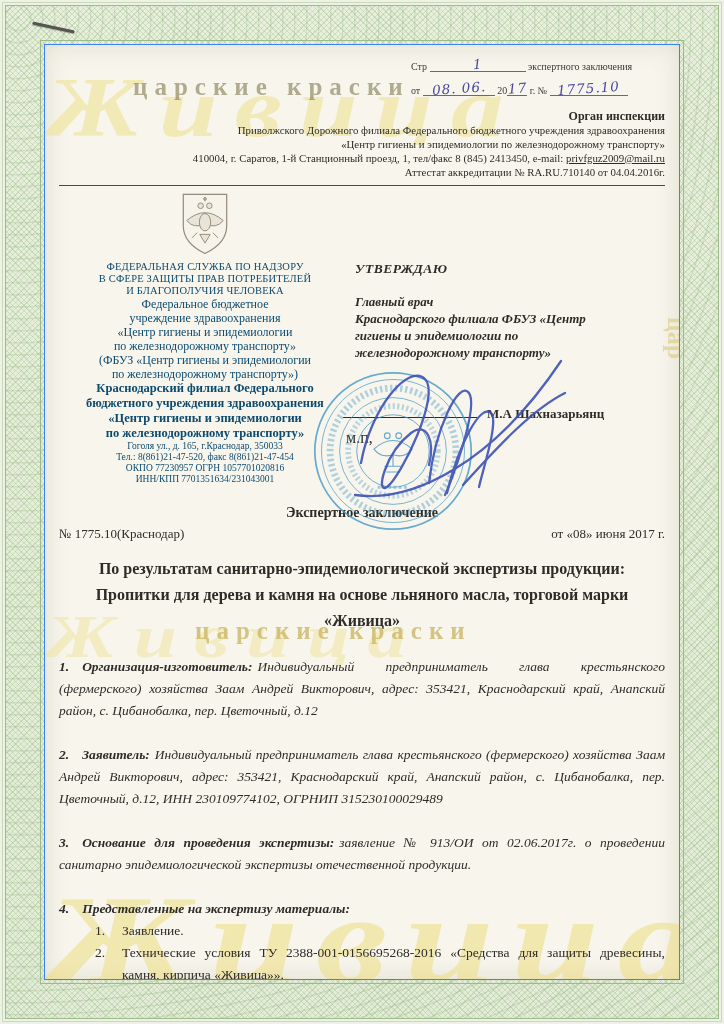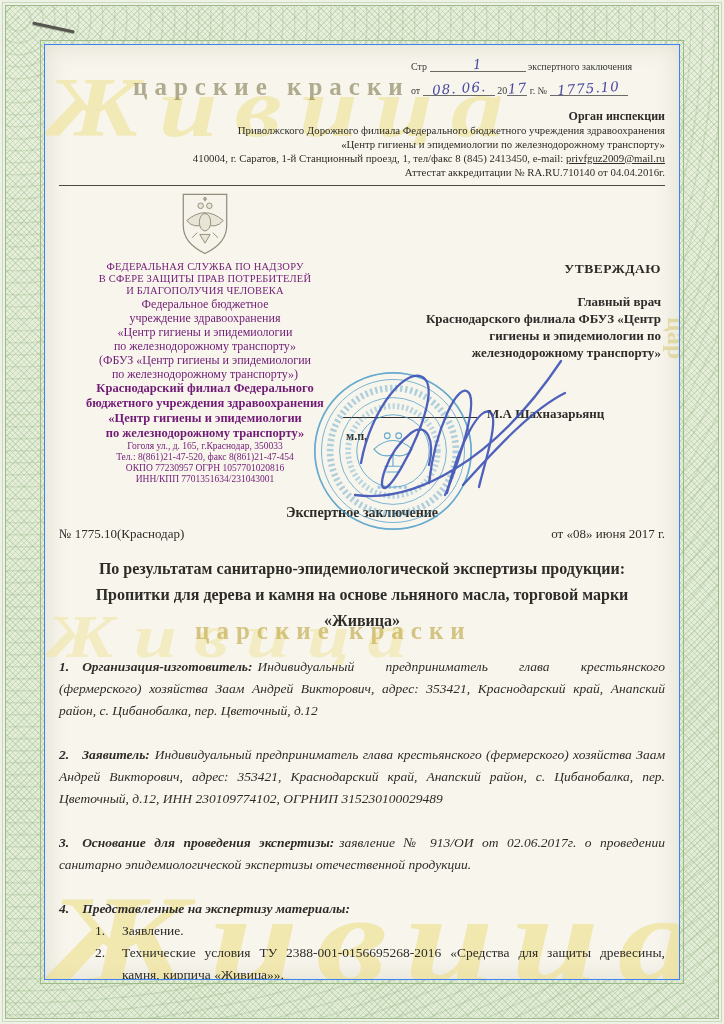--- a/index.html
+++ b/index.html
@@ -50,36 +50,36 @@
   .blank{display:inline-block;border-bottom:1px solid #6a6a66;text-align:center;vertical-align:bottom;line-height:11px;}
   .hw{font-family:"DejaVu Serif",serif;font-style:italic;font-size:13.5px;color:#4747a2;
     display:inline-block;transform:rotate(-4deg);letter-spacing:1px;}
   
   .insp{ text-align:right;margin-top:50px;line-height:14px;font-size:10.8px;}
   .insp .t{font-size:12px;font-weight:bold;}
   .u{text-decoration:underline;}
   .rule{border-top:1.5px solid #4a4a46;margin-top:6px;}
   
   .cols{position:relative;height:300px;margin-top:3px;}
-  .leftcol{position:absolute;left:0;top:2px;width:292px;text-align:center;color:#701a75;}
+  .leftcol{position:absolute;left:0;top:2px;width:292px;text-align:center;color:#0c4a6e;}
   .leftcol .caps{font-size:10.5px;line-height:12px;letter-spacing:.2px;}
   .leftcol .org{font-size:12px;line-height:14px;}
   .leftcol .branch{font-size:12.5px;line-height:15px;font-weight:bold;}
   .leftcol .contact{font-size:9.5px;line-height:11px;}
   .emblem{margin:0 auto 4px;display:block;}
-  .rightcol{position:absolute;left:296px;top:72px;width:306px;text-align:right;font-weight:bold;}
+  .rightcol{position:absolute;left:296px;top:72px;width:306px;text-align:left;font-weight:bold;font-style:italic;}
   .rightcol .approve{font-size:13.5px;letter-spacing:.5px;}
   .rightcol .aline{font-size:13px;line-height:17px;}
   .rightcol .gap{height:16px;}
   .stamp{position:absolute;left:252px;top:180px;z-index:3;opacity:.85;}
   .signature{position:absolute;left:284px;top:156px;z-index:4;}
   .sig-row{position:absolute;left:284px;top:214px;white-space:nowrap;z-index:2;}
   .sig-line{display:inline-block;width:134px;border-bottom:1.3px solid #2c2c2a;height:14px;}
   .sig-name{font-size:13px;font-weight:bold;margin-left:10px;}
-  .mp{position:absolute;left:287px;top:240px;font-size:12px;font-weight:bold;z-index:2;}
+  .mp{position:absolute;left:287px;top:240px;font-size:16px;font-weight:normal;z-index:2;}
   
   .concl-title{text-align:center;font-size:14px;font-weight:bold;margin-top:16px;}
   .numrow{display:flex;justify-content:space-between;font-size:13px;margin-top:5px;}
   .subject{text-align:center;font-size:16px;font-weight:bold;line-height:26px;margin-top:14px;}
   
   .para{font-size:13.5px;line-height:22px;text-align:justify;margin:22px 0 0 0;font-style:italic;}
   .pnum{font-weight:bold;margin-right:13px;}
   .plabel{font-weight:bold;margin-right:5px;}
   .sublist{margin-top:0;padding-left:36px;}
   .sub-item{display:flex;font-size:13.5px;line-height:22px;}

